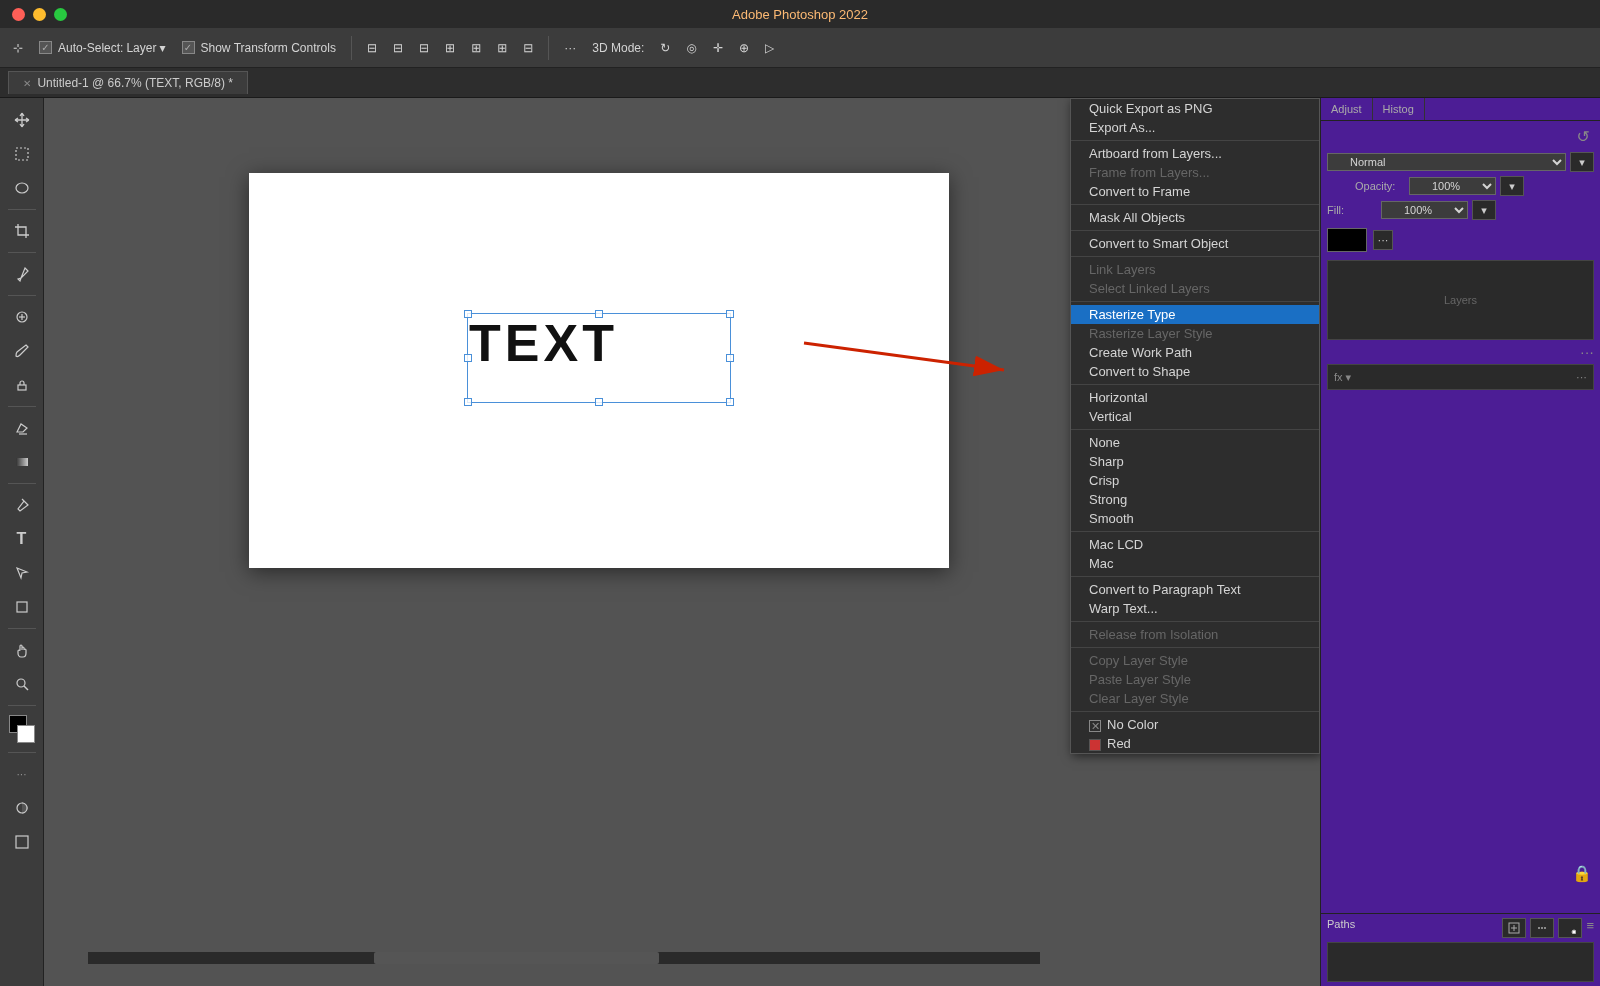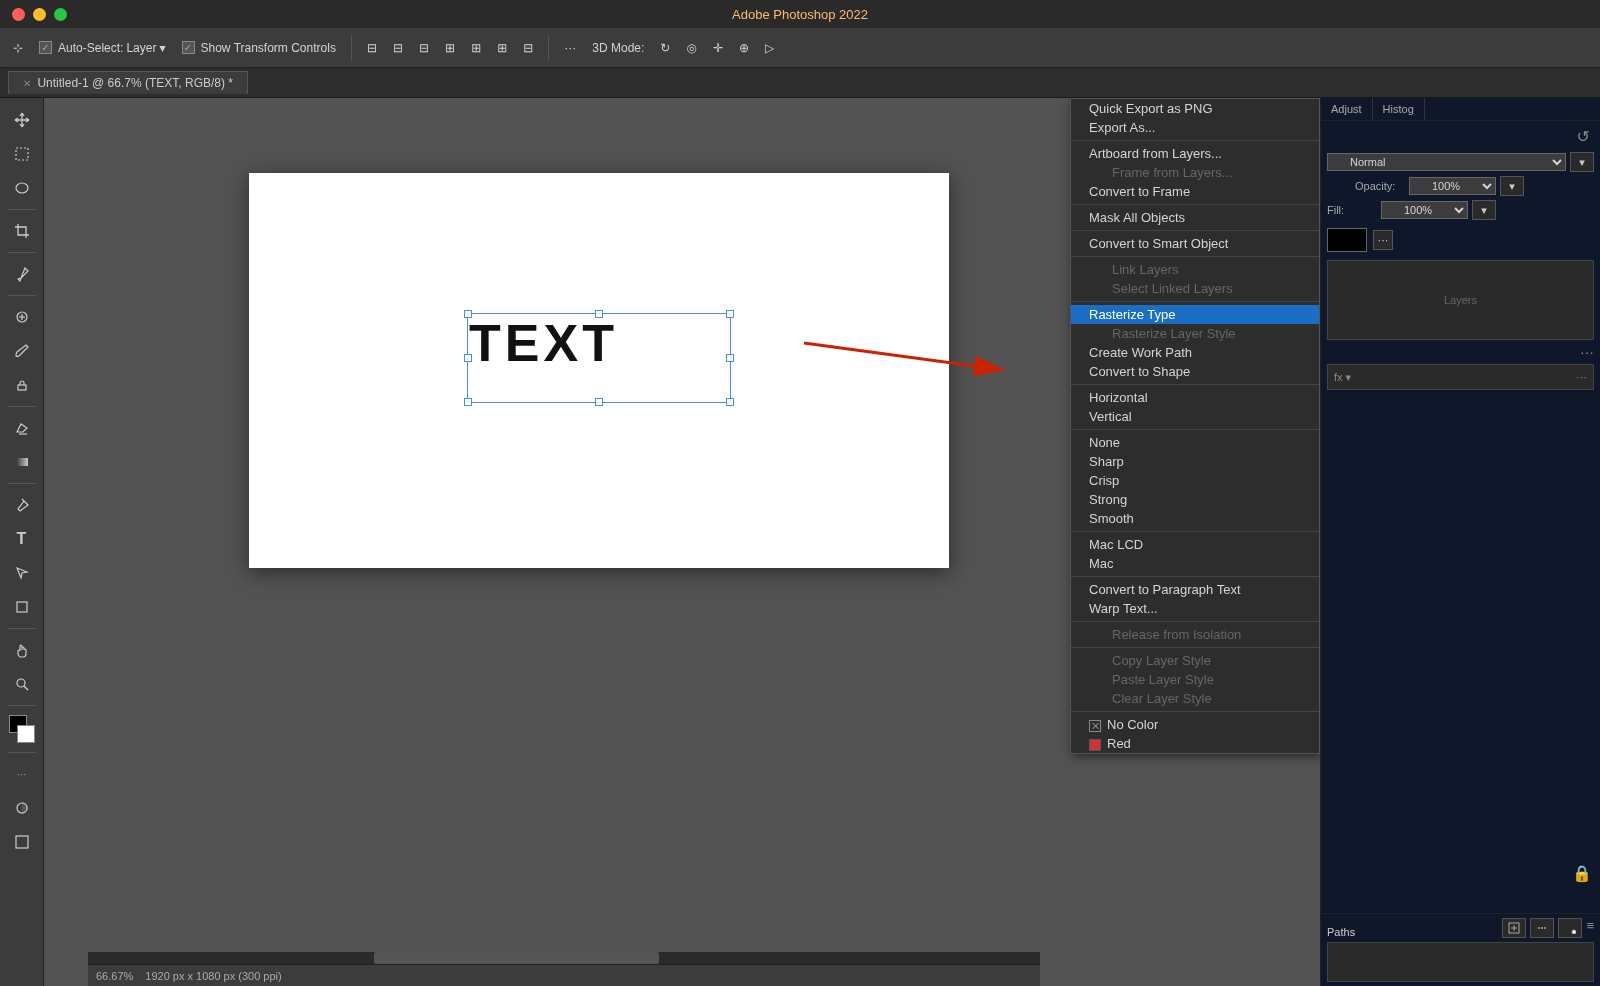--- a/index.html
+++ b/index.html
@@ -222,32 +222,31 @@
       color: #d4d4d4;
       white-space: nowrap;
     }
     .menu-item.highlighted {
       background: #1a6fc4;
       color: #fff;
     }
     .menu-item.disabled {
       color: #666;
       cursor: default;
-      margin-left: 23px;
     }
     .menu-separator {
       height: 1px;
       background: #444;
       margin: 3px 0;
     }
 
     
     #right-panel {
       width: 280px;
-      background: #0f172a;
+      background: #4c1d95;
       border-left: 1px solid #222;
       display: flex;
       flex-direction: column;
       flex-shrink: 0;
     }
     #right-panel-tabs {
       display: flex;
       border-bottom: 1px solid #222;
       font-size: 11px;
     }
@@ -293,21 +292,21 @@
     }
 
     
     #paths-panel {
       border-top: 1px solid #222;
       padding: 4px 6px;
     }
     #paths-panel-header {
       display: flex;
       justify-content: space-between;
-      align-items: flex-end;
+      align-items: flex-start;
       font-size: 11px;
       color: #ccc;
       margin-bottom: 4px;
     }
 
     
     #status-bar {
       position: absolute;
       bottom: 0;
       left: 44px;
@@ -588,24 +587,20 @@
         <div class="menu-item disabled"><span>Release from Isolation</span></div>
         <div class="menu-separator"></div>
         <div class="menu-item disabled"><span>Copy Layer Style</span></div>
         <div class="menu-item disabled"><span>Paste Layer Style</span></div>
         <div class="menu-item disabled"><span>Clear Layer Style</span></div>
         <div class="menu-separator"></div>
         <div class="menu-item"><span style="display: inline-block; width: 12px; height: 12px; margin-right: 6px; vertical-align: middle; border: 1px solid rgb(136, 136, 136); background: transparent; position: relative;"><span style="position:absolute;top:-1px;left:1px;font-size:11px;color:#888;line-height:12px;">✕</span></span><span>No Color</span></div>
         <div class="menu-item"><span style="display: inline-block; width: 12px; height: 12px; margin-right: 6px; vertical-align: middle; background: rgb(204, 51, 51); border: 1px solid rgb(85, 85, 85);"></span><span>Red</span></div>
       </div>
 
-    <div id="status-bar">
-      <span>66.67%</span>
-      <span>1920 px x 1080 px (300 ppi)</span>
-    </div>
 
     <div id="h-scroll">
       <div id="h-scroll-thumb"></div>
     </div>
   </div>
 
   <div id="right-panel">
     <div id="right-panel-tabs">
       <div class="rpanel-tab">Adjust</div>
       <div class="rpanel-tab">Histog</div>

